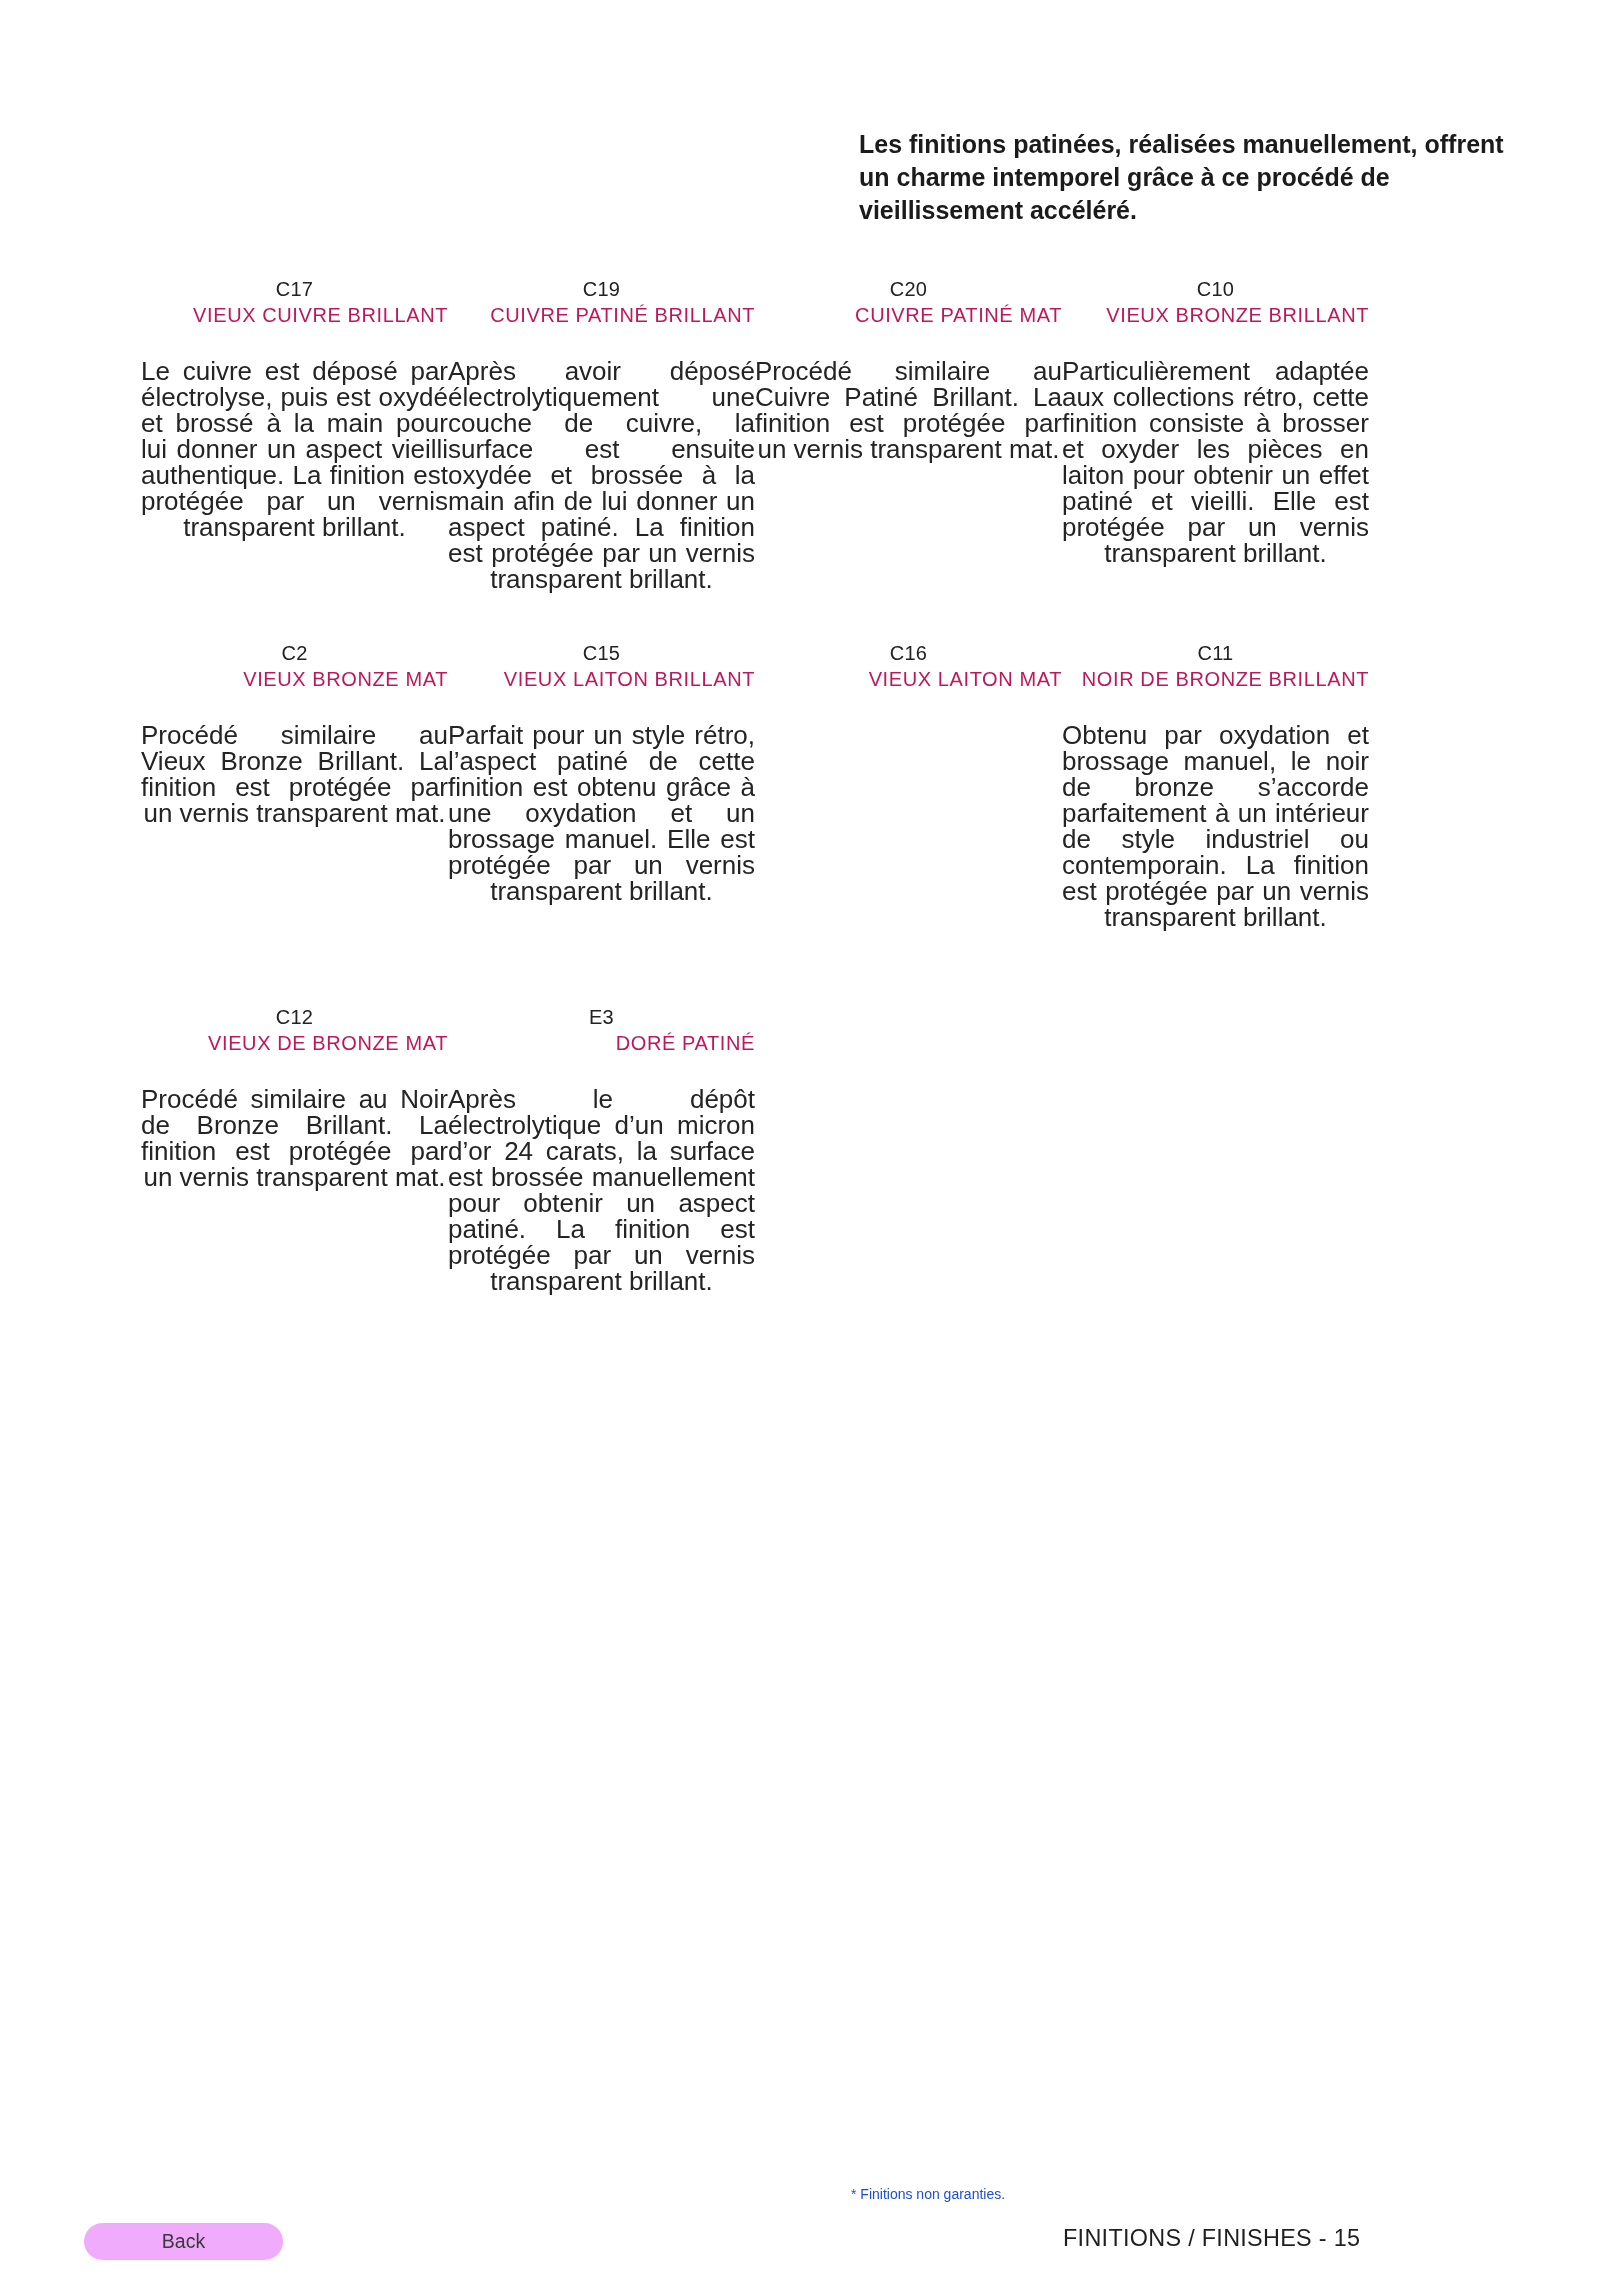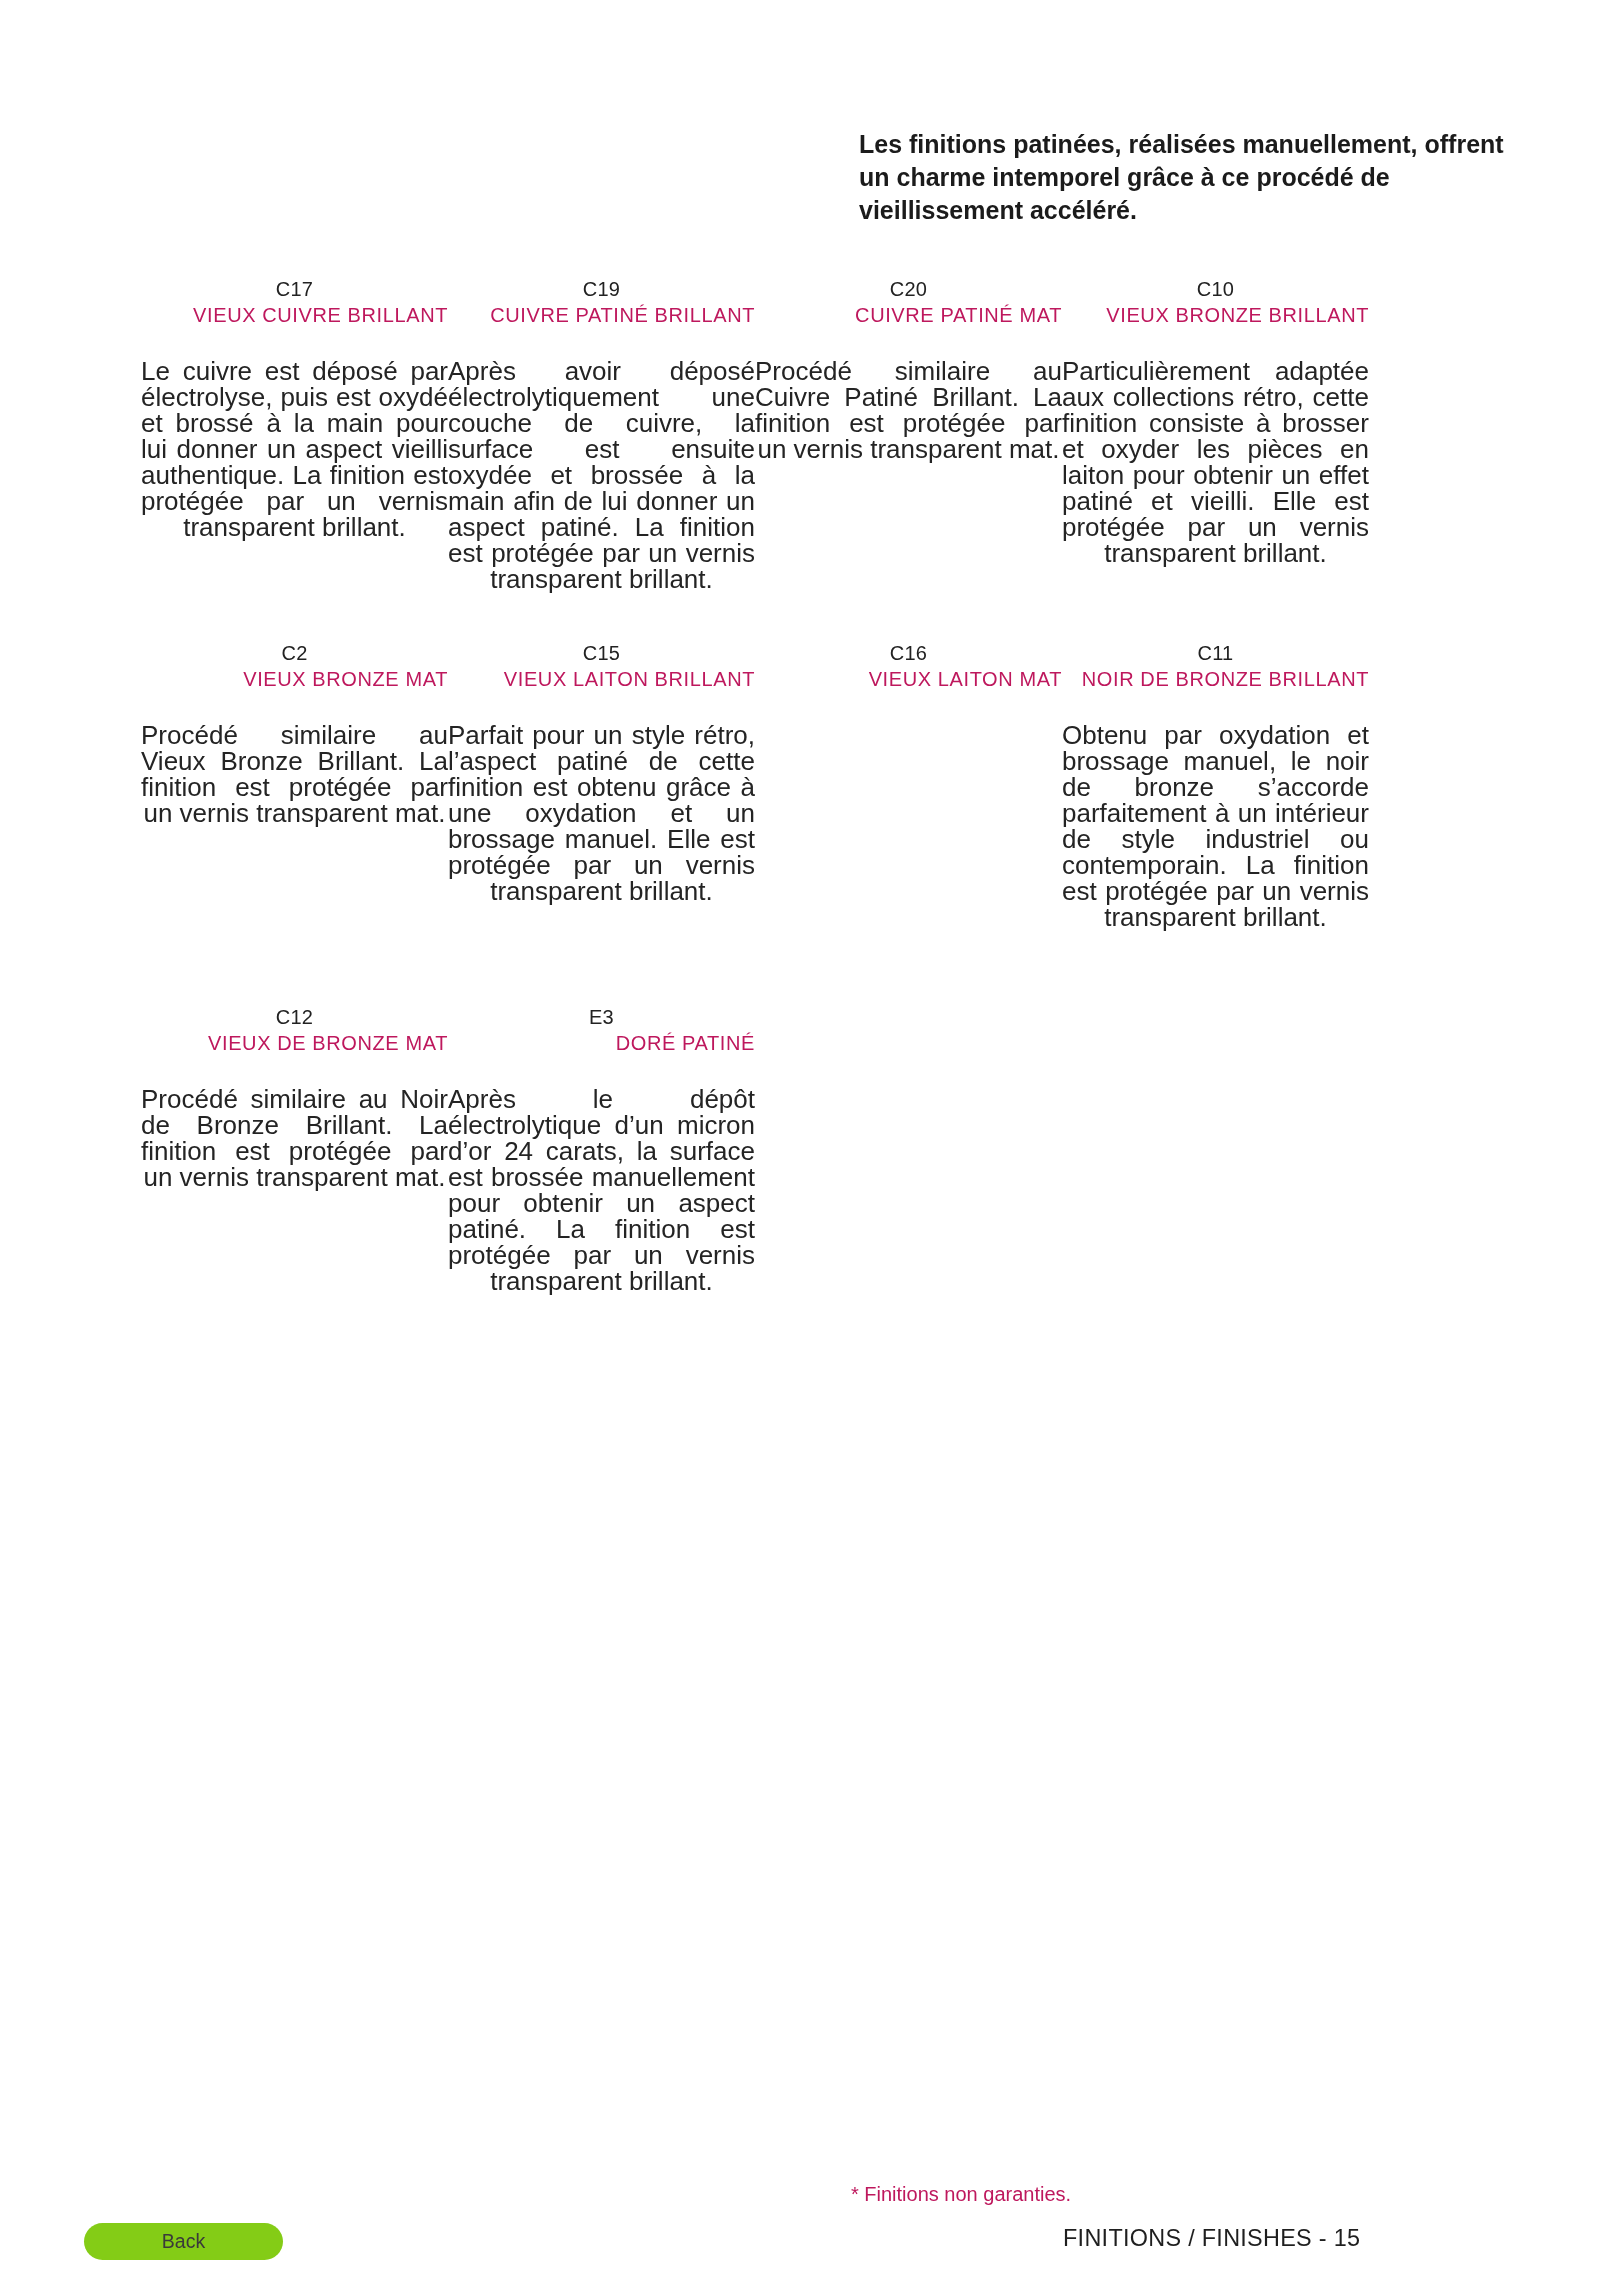--- a/index.html
+++ b/index.html
@@ -39,32 +39,32 @@
   .finish .desc{
     margin:30px 0 0 0;
     font-size:26px;line-height:26px;color:#242424;
     text-align:justify;
     text-align-last:center;
     -moz-text-align-last:center;
     hyphens:auto;-webkit-hyphens:auto;
   }
   .footnote{
     position:absolute;left:851px;top:2182px;
-    font-size:20px;line-height:25px;color:#be185d;
+    font-size:14px;line-height:25px;color:#1d4ed8;
   }
   .footer-label{
     position:absolute;left:1063px;top:2225px;
     font-size:23.4px;line-height:27px;letter-spacing:0.3px;color:#1f1f1f;
     white-space:nowrap;
   }
   .back-button{
     position:absolute;left:84px;top:2223px;
     width:199px;height:37px;
     border:none;border-radius:19px;
-    background:#84cc16;
+    background:#f0abfc;
     font-family:inherit;font-size:19.5px;color:#3a3a3a;
     display:flex;align-items:center;justify-content:center;
     cursor:pointer;
   }
 </style>
 </head>
 <body>
 
 <div class="page">
 

